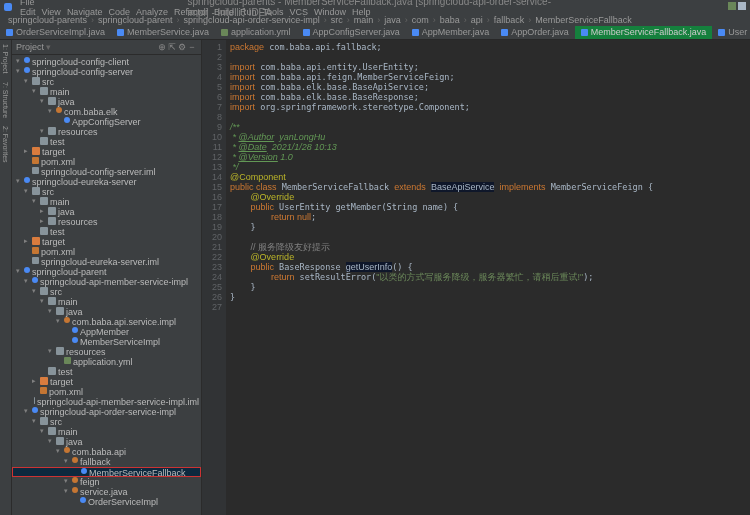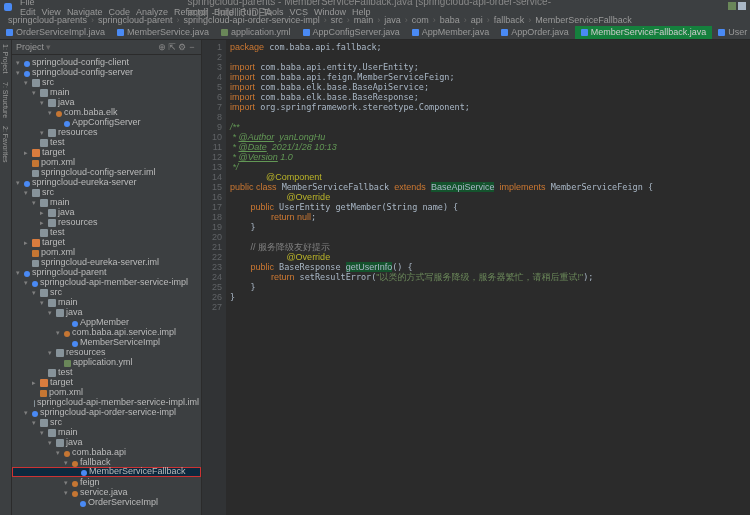--- a/index.html
+++ b/index.html
@@ -16,41 +16,41 @@
 .tab .icon{width:7px;height:7px;border-radius:1px;}
 .icon-java{background:#4a8af4;}
 .icon-yml{background:#6a8759;}
 .main{display:flex;height:475px;}
 .sidebar-left{width:12px;background:#3c3f41;border-right:1px solid #2b2b2b;display:flex;flex-direction:column;align-items:center;padding-top:4px;gap:8px;}
 .sidebar-left span{writing-mode:vertical-rl;font-size:7px;color:#999;cursor:pointer;}
 .project-panel{width:190px;background:#3c3f41;color:#bbb;overflow-y:auto;border-right:1px solid #2b2b2b;}
 .panel-header{display:flex;align-items:center;padding:2px 4px;font-size:8px;color:#999;border-bottom:1px solid #2b2b2b;}
 .panel-header .iconbtn{width:10px;height:10px;display:flex;align-items:center;justify-content:center;color:#888;}
 .tree{padding:2px 0;}
-.tree-item{display:flex;align-items:flex-end;padding:0 2px;height:10px;font-size:8px;white-space:nowrap;cursor:pointer;}
+.tree-item{display:flex;align-items:flex-start;padding:0 2px;height:10px;font-size:8px;white-space:nowrap;cursor:pointer;}
 .tree-item.highlighted{background:#0d293e;border:1px solid #cc3333;padding:0 1px;height:10px;}
 .arrow{width:8px;display:inline-block;color:#808080;font-size:7px;}
 .ticon{width:8px;height:8px;margin-right:2px;display:inline-block;border-radius:1px;}
 .folder{background:#87939a;}
 .module{background:#4a8af4;border-radius:50%;width:6px;height:6px;}
 .target{background:#d97c3e;}
 .pkg{background:#c57633;border-radius:50%;width:6px;height:6px;}
 .file-java{background:#4a8af4;border-radius:50%;width:6px;height:6px;}
 .file-xml{background:#c57633;width:7px;height:7px;}
 .file-yml{background:#6a8759;width:7px;height:7px;}
 .file-iml{background:#87939a;width:7px;height:7px;}
 .editor{flex:1;display:flex;background:#2b2b2b;overflow:hidden;}
 .gutter{width:24px;background:#313335;color:#606366;font-size:8px;text-align:right;padding:2px 4px 0 0;line-height:10px;}
 .gutter .ln{height:10px;}
 .code{flex:1;padding:2px 4px;font-family:monospace;font-size:8.5px;line-height:10px;white-space:pre;color:#a9b7c6;}
 .kw{color:#cc7832;}
 .str{color:#6a8759;}
 .comment{color:#808080;}
-.anno{color:#bbb529;margin-left:36px;}
-.hl{background:#14532d;}
+.anno{color:#bbb529;}
+.hl{background:#0f172a;}
 .doc{color:#629755;font-style:italic;}
 .doctag{color:#629755;text-decoration:underline;}
 .topright{position:absolute;right:4px;top:2px;display:flex;gap:2px;}
 .topright span{width:8px;height:8px;}
 </style>
 </head>
 <body>
 
 <div class="menubar">
   <span>
@@ -263,29 +263,29 @@
         <div class="tree-item" style="padding-left:28px">
           <span class="arrow">▾</span>
           <span class="ticon folder"></span>
           <span>main</span>
         </div>
         <div class="tree-item" style="padding-left:36px">
           <span class="arrow">▾</span>
           <span class="ticon folder"></span>
           <span>java</span>
         </div>
+        <div class="tree-item" style="padding-left:44px">
+          <span class="arrow">▾</span>
+          <span class="ticon pkg"></span>
+          <span>com.baba.api.service.impl</span>
+        </div>
         <div class="tree-item" style="padding-left:52px">
           <span class="arrow"></span>
           <span class="ticon file-java"></span>
           <span>AppMember</span>
-        </div>
-        <div class="tree-item" style="padding-left:44px">
-          <span class="arrow">▾</span>
-          <span class="ticon pkg"></span>
-          <span>com.baba.api.service.impl</span>
         </div>
         <div class="tree-item" style="padding-left:52px">
           <span class="arrow"></span>
           <span class="ticon file-java"></span>
           <span>MemberServiceImpl</span>
         </div>
         <div class="tree-item" style="padding-left:36px">
           <span class="arrow">▾</span>
           <span class="ticon folder"></span>
           <span>resources</span>

